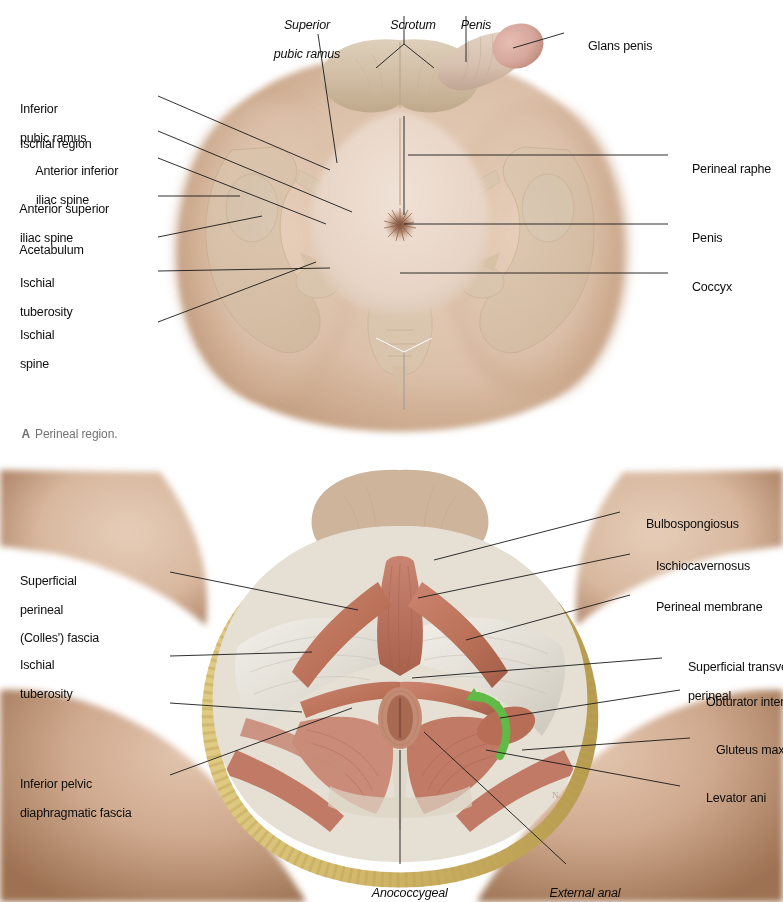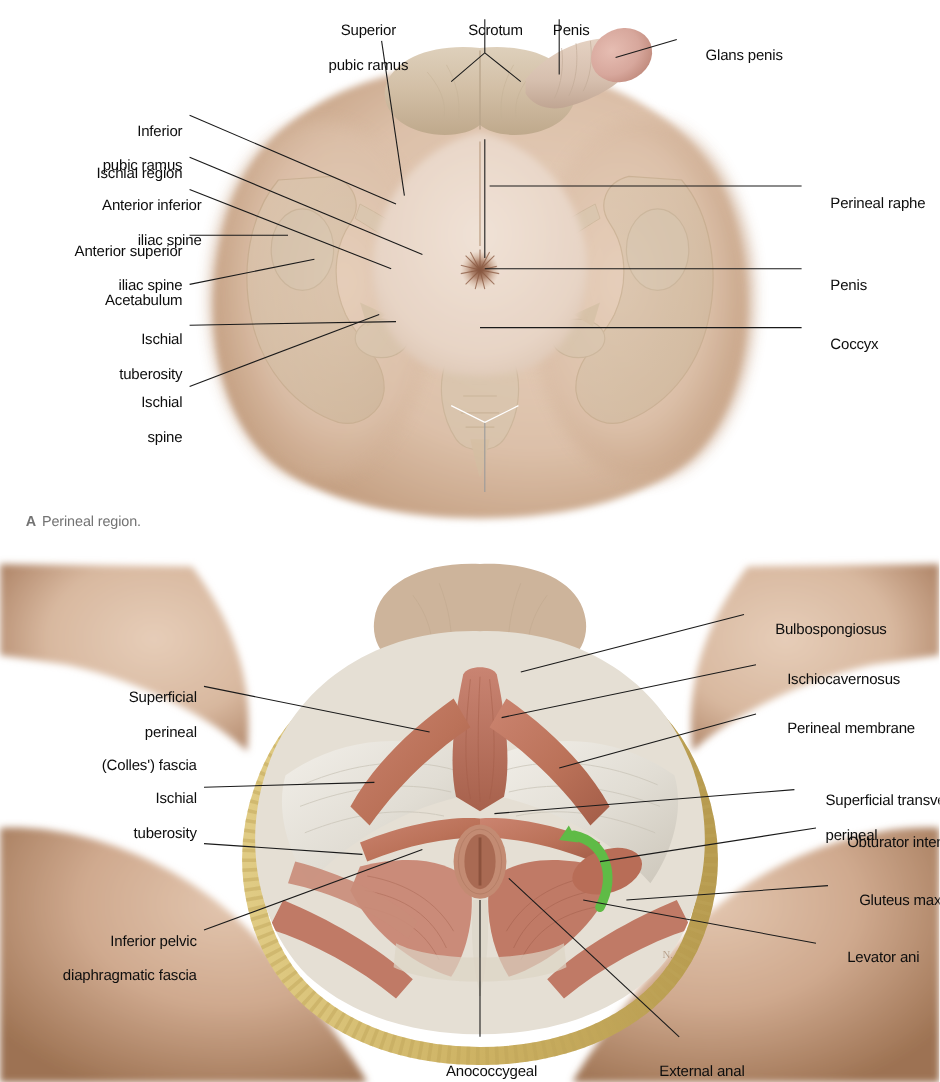--- a/index.html
+++ b/index.html
@@ -24,23 +24,23 @@
 
   
   .label {
     position: absolute;
     font-size: 12.5px;
     line-height: 14.2px;
     color: #0d0d0d;
     white-space: pre;
     letter-spacing: -0.15px;
   }
-  .label.r { text-align: right; }
+  .label.r { text-align: left; }
   .label.l { text-align: left; }
-  .label.c { text-align: center; }
+  .label.c { text-align: center; font-style: italic; }
 
   .caption {
     position: absolute;
     font-size: 12px;
     color: #737373;
     white-space: pre;
     letter-spacing: -0.1px;
   }
   .caption b { font-weight: bold; margin-right: 5px; }
 

